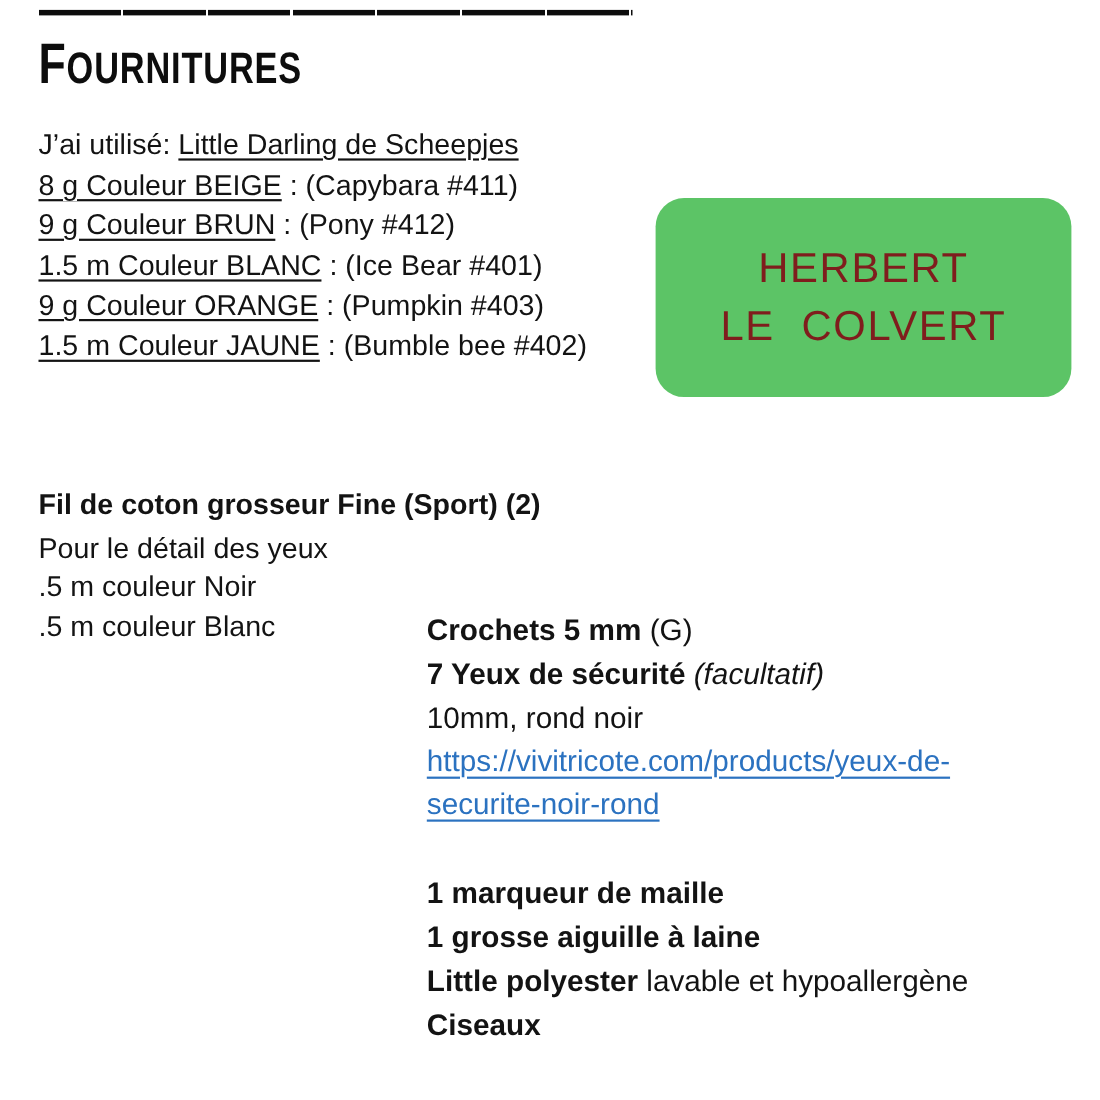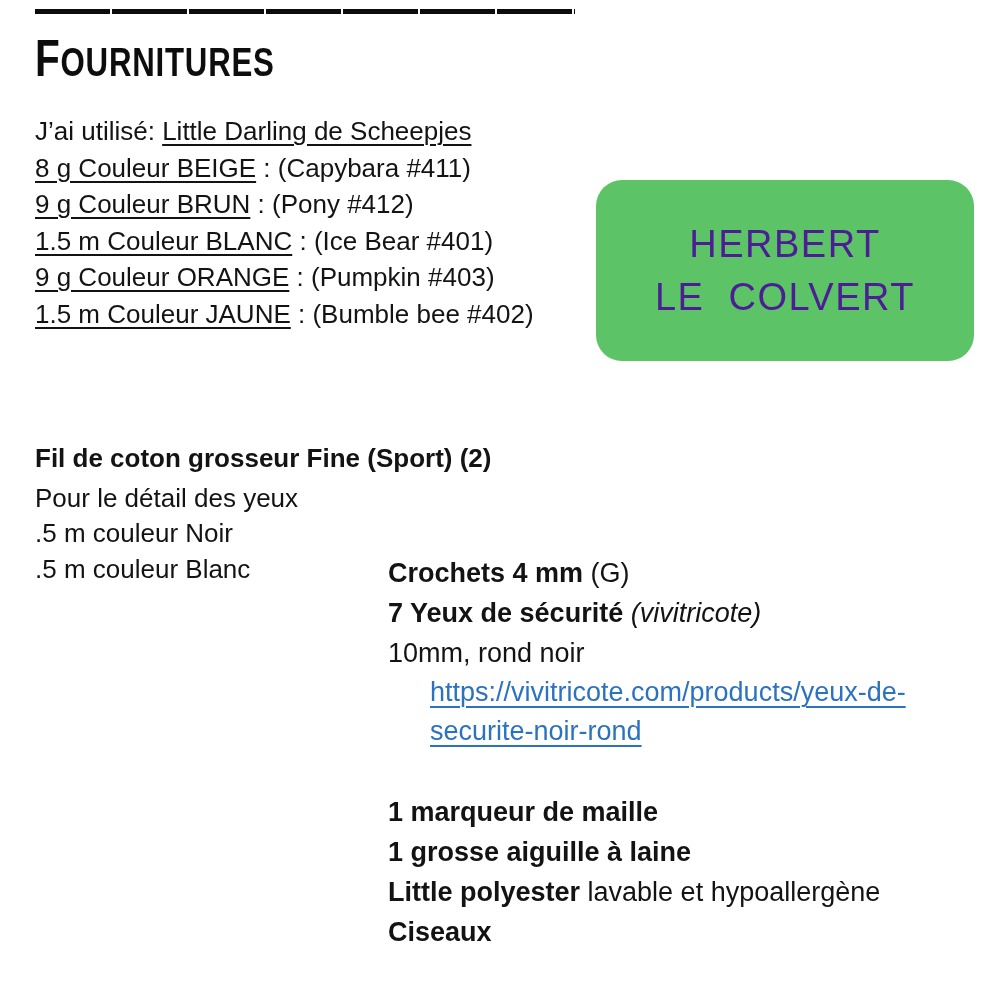--- a/index.html
+++ b/index.html
@@ -57,21 +57,21 @@
   .spacer { height: 41px; }
 
   .badge {
     position: absolute; left: 596px; top: 180px;
     width: 378px; height: 181px;
     border-radius: 26px;
     display: flex; flex-direction: column;
     align-items: center; justify-content: center;
     font-size: 38px; line-height: 53px;
     letter-spacing: 1.5px;
-    color: #4c1d95;
+    color: #7f1d1d;
   }
   .badge-line { white-space: pre-wrap; text-align: center; }
 </style>
 </head>
 <body>
 
 <div class="page">
 
   <div class="top-rule"></div>
 
@@ -87,24 +87,24 @@
   </section>
 
   <section class="block block2">
     <div class="bold heading">Fil de coton grosseur Fine (Sport) (2)</div>
     <div class="line">Pour le détail des yeux</div>
     <div class="line">.5 m couleur Noir</div>
     <div class="line">.5 m couleur Blanc</div>
   </section>
 
   <section class="block right-col">
-    <div class="line"><b>Crochets 4 mm</b><span> (G)</span></div>
-    <div class="line"><b>7 Yeux de sécurité</b><span class="ital"> (vivitricote)</span></div>
+    <div class="line"><b>Crochets 5 mm</b><span> (G)</span></div>
+    <div class="line"><b>7 Yeux de sécurité</b><span class="ital"> (facultatif)</span></div>
     <div class="line">10mm, rond noir</div>
-    <div class="link" style="color: rgb(43, 114, 192); margin-left: 42px;">
+    <div class="link" style="color: rgb(43, 114, 192);">
       <div class="link-line">https://vivitricote.com/products/yeux-de-</div>
       <div class="link-line">securite-noir-rond</div>
     </div>
     <div class="spacer"></div>
     <div class="line bold">1 marqueur de maille</div>
     <div class="line bold">1 grosse aiguille à laine</div>
     <div class="line"><b>Little polyester</b><span> lavable et hypoallergène</span></div>
     <div class="line bold">Ciseaux</div>
   </section>
 

